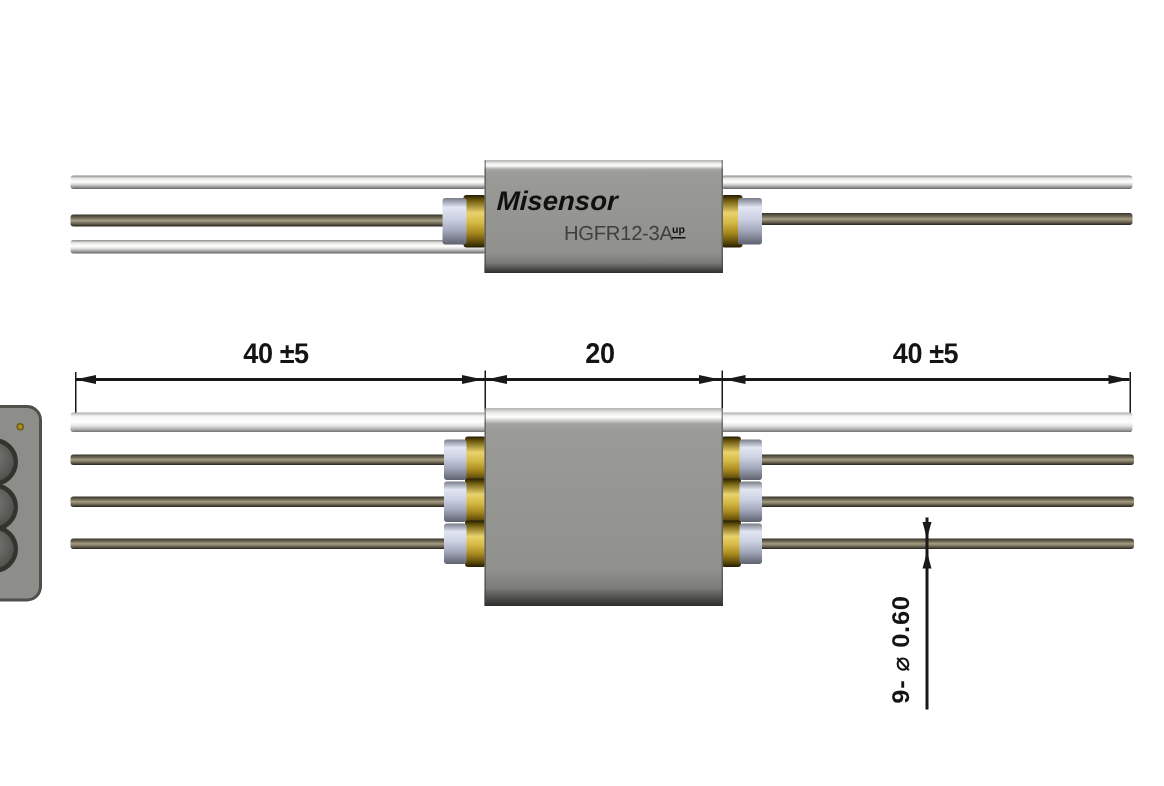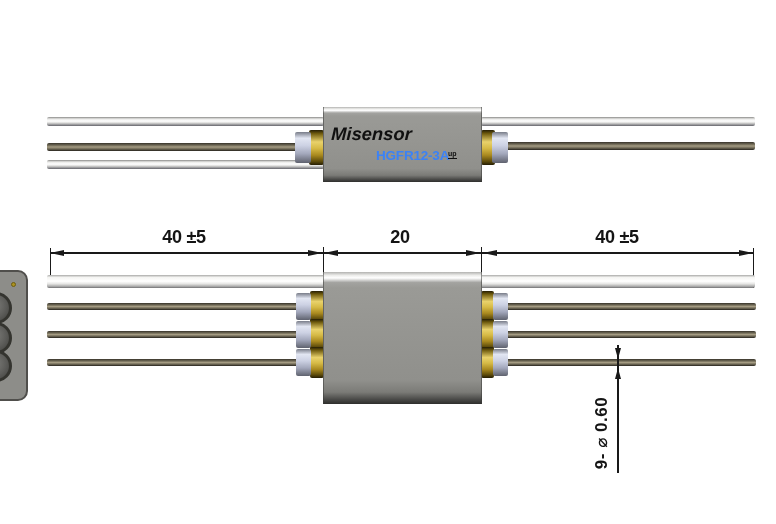--- a/index.html
+++ b/index.html
@@ -62,21 +62,21 @@
   
   .dim-label{
     color:#141414;font-size:19px;font-weight:700;letter-spacing:-0.3px;
     text-align:center;white-space:nowrap;transform:scaleX(.95);
   }
   .brand-label{
     color:#101010;font-size:18px;font-weight:600;font-style:italic;
     letter-spacing:0px;white-space:nowrap;transform:scaleX(1.02) skewX(-2deg);
   }
   .model-label{
-    color:#3b82f6;font-size:13.5px;font-weight:700;letter-spacing:-0.2px;white-space:nowrap;
+    color:#404040;font-size:13.5px;font-weight:400;letter-spacing:-0.2px;white-space:nowrap;
   }
   .up-mark{
     color:#101010;font-size:7px;font-weight:700;line-height:7px;
     border-bottom:1px solid #101010;padding-bottom:1px;white-space:nowrap;
   }
   .rot-label{
     color:#141414;font-size:17px;font-weight:700;letter-spacing:0.5px;
     text-align:center;white-space:nowrap;transform:rotate(-90deg) scaleY(.95);
   }
 </style>

